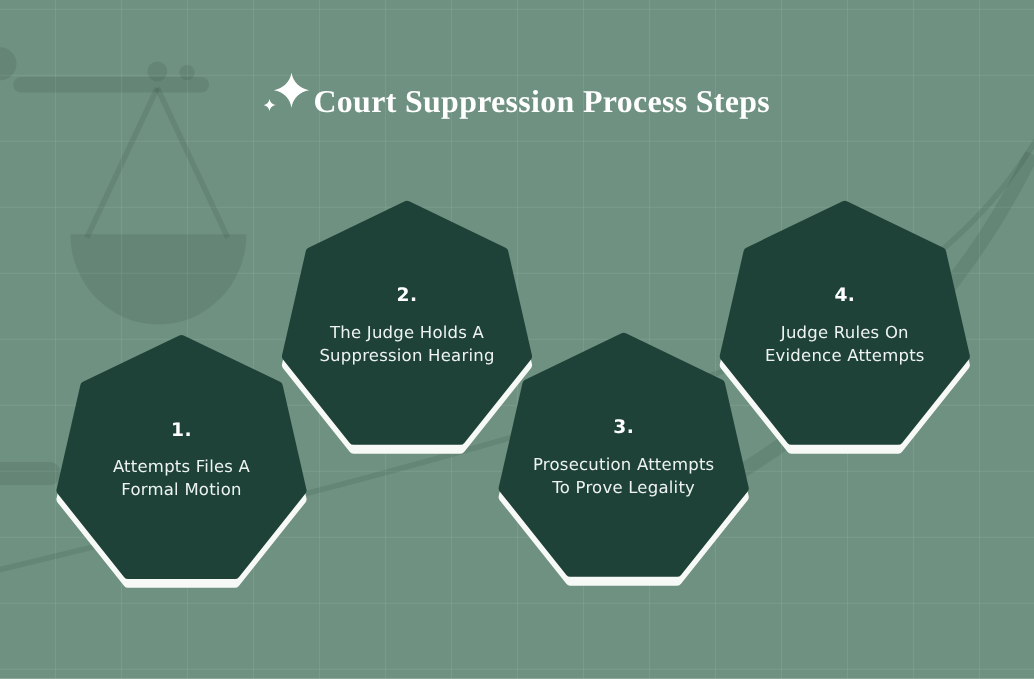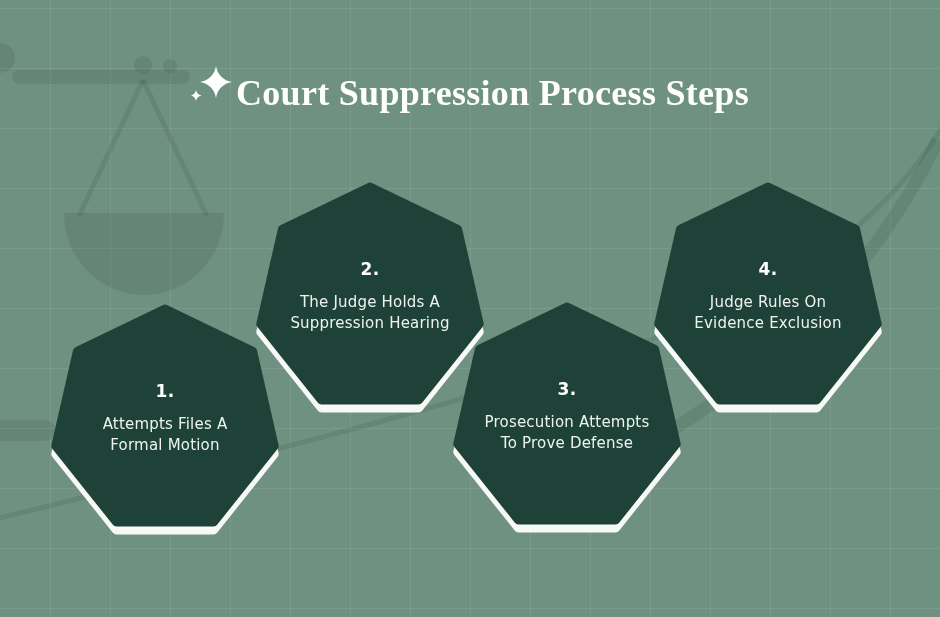--- a/index.html
+++ b/index.html
@@ -35,21 +35,21 @@
     justify-content: center;
     align-items: flex-start;
     gap: 1px;
   }
   .sparkle { transform: translateY(-8px); }
   .sparkle path { fill: #ffffff; }
   .title {
     margin: 0;
     font-family: "Liberation Serif", "DejaVu Serif", serif;
     font-weight: 700;
-    font-size: 36px;
+    font-size: 29px;
     line-height: 38px;
     letter-spacing: 0.3px;
     color: #ffffff;
   }
 
   .step {
     position: absolute;
     width: 230px;
     height: 240px;
   }
@@ -147,29 +147,29 @@
   </div>
 
   <div class="step step-3">
     <svg width="230" height="240" viewBox="0 0 230 240">
       <polygon class="hept-white" transform="translate(0,8)" points="115,3 202.6,45.2 224.2,139.9 163.6,215.9 66.4,215.9 5.8,139.9 27.4,45.2"></polygon>
       <polygon class="hept-dark" points="115,3 202.6,45.2 224.2,139.9 163.6,215.9 66.4,215.9 5.8,139.9 27.4,45.2"></polygon>
     </svg>
     <div class="step-text">
       <div class="step-number">3.</div>
       <div class="step-label">Prosecution Attempts
-To Prove Defense</div>
+To Prove Legality</div>
     </div>
   </div>
 
   <div class="step step-4">
     <svg width="230" height="240" viewBox="0 0 230 240">
       <polygon class="hept-white" transform="translate(0,8)" points="115,3 202.6,45.2 224.2,139.9 163.6,215.9 66.4,215.9 5.8,139.9 27.4,45.2"></polygon>
       <polygon class="hept-dark" points="115,3 202.6,45.2 224.2,139.9 163.6,215.9 66.4,215.9 5.8,139.9 27.4,45.2"></polygon>
     </svg>
     <div class="step-text">
       <div class="step-number">4.</div>
       <div class="step-label">Judge Rules On
-Evidence Exclusion</div>
+Evidence Attempts</div>
     </div>
   </div>
 
 </div>
 
 </body></html>

